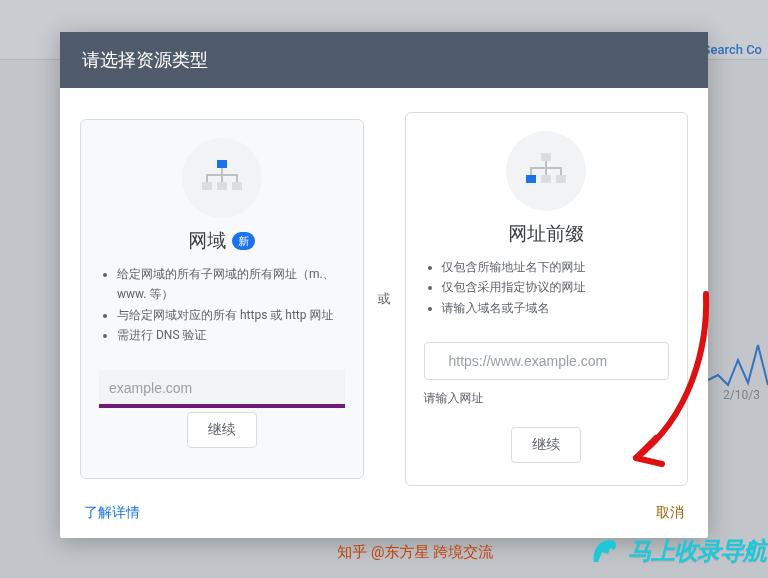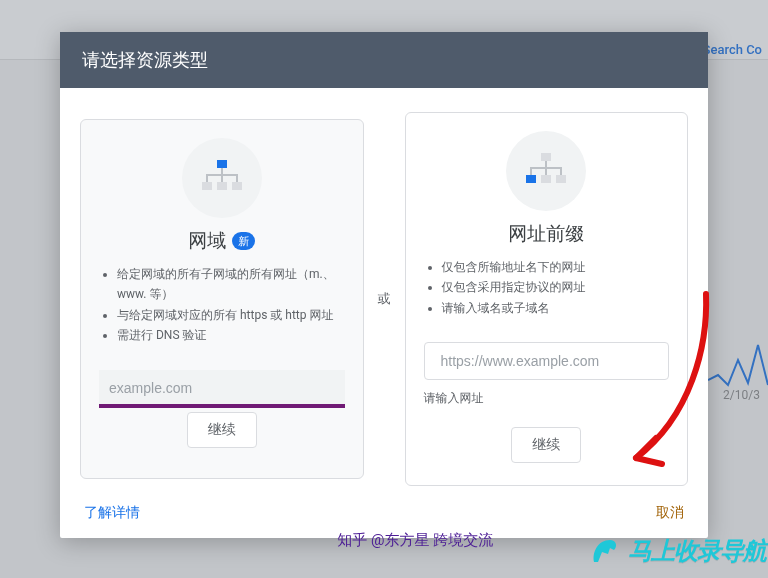--- a/index.html
+++ b/index.html
@@ -143,21 +143,21 @@
     background: #f1f3f4;
     padding: 10px 10px 8px 10px;
     font-size: 14px;
     color: #5f6368;
     outline: none;
   }
   .url-input {
     width: 100%;
     border: 1px solid #dadce0;
     border-radius: 4px;
-    padding: 10px 16px;
+    padding: 10px 24px;
     font-size: 14px;
     color: #5f6368;
     outline: none;
   }
   .url-input::placeholder, .domain-input::placeholder { color: #9aa0a6; }
   .helper-text {
     align-self: flex-start;
     font-size: 12px;
     color: #5f6368;
     margin-top: 6px;
@@ -184,24 +184,24 @@
     color: #1a73e8;
     cursor: pointer;
   }
   .footer-cancel {
     color: #a16207;
     cursor: pointer;
     font-family: Liberation Mono, monospace;
   }
   .watermark {
     position: absolute;
-    bottom: 28px;
+    bottom: 16px;
     left: 50%;
     transform: translateX(-30%);
-    color: #4c1d95;
+    color: #c2410c;
     font-size: 15px;
     font-weight: 400;
     pointer-events: none;
     white-space: nowrap;
   }
   .watermark-brand {
     position: absolute;
     bottom: 10px;
     right: 2px;
     display: flex;

